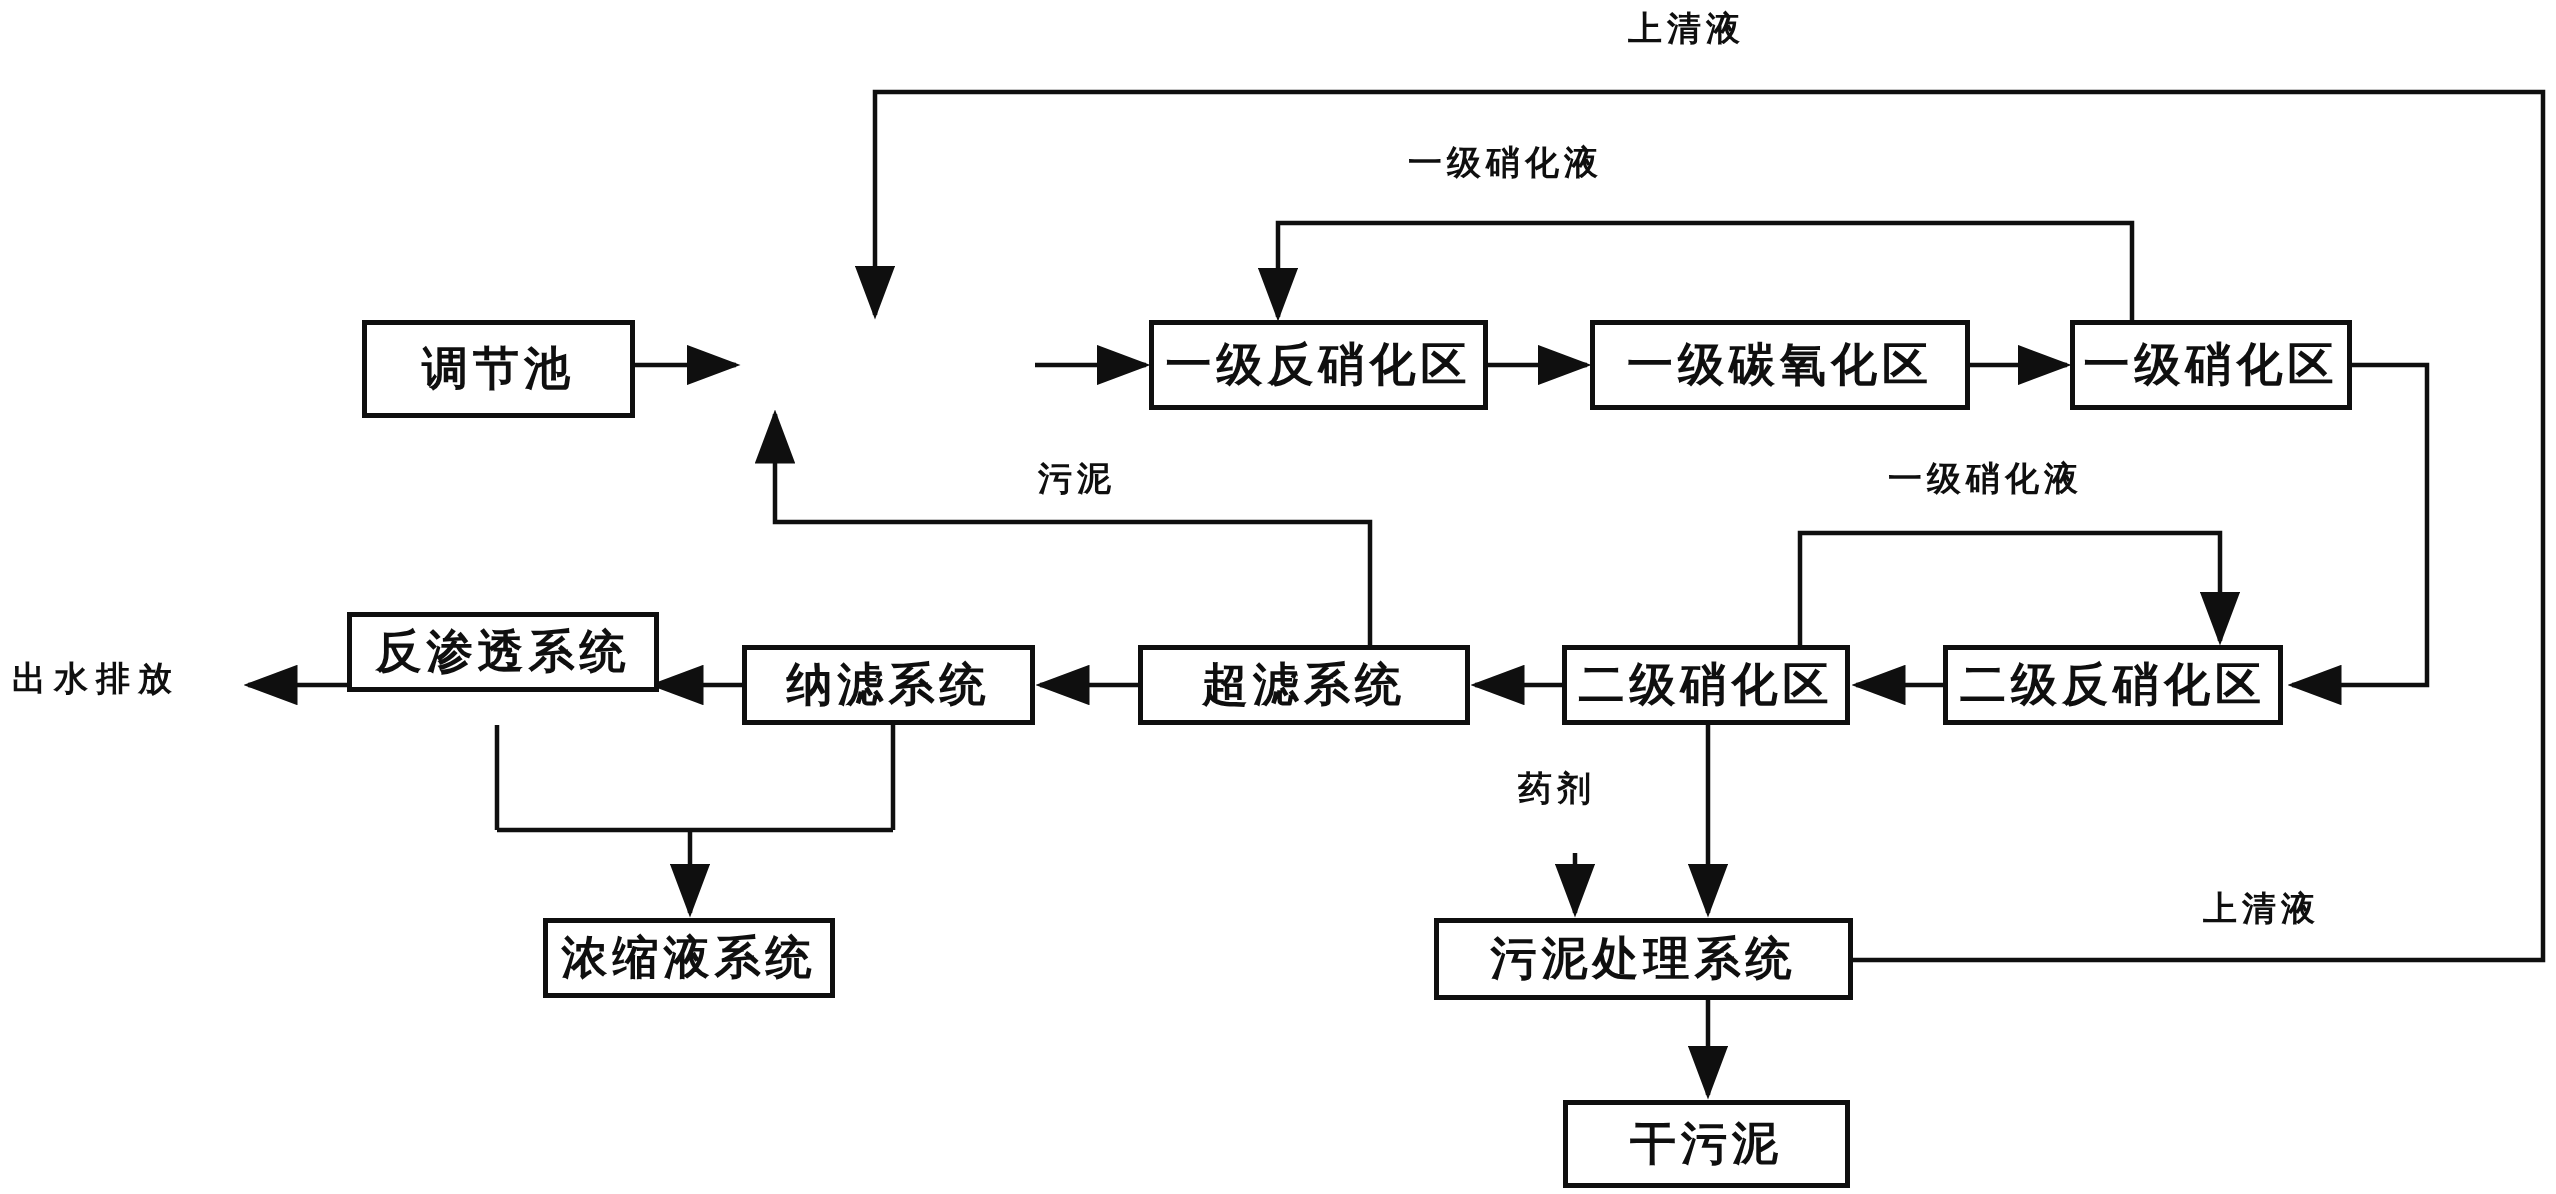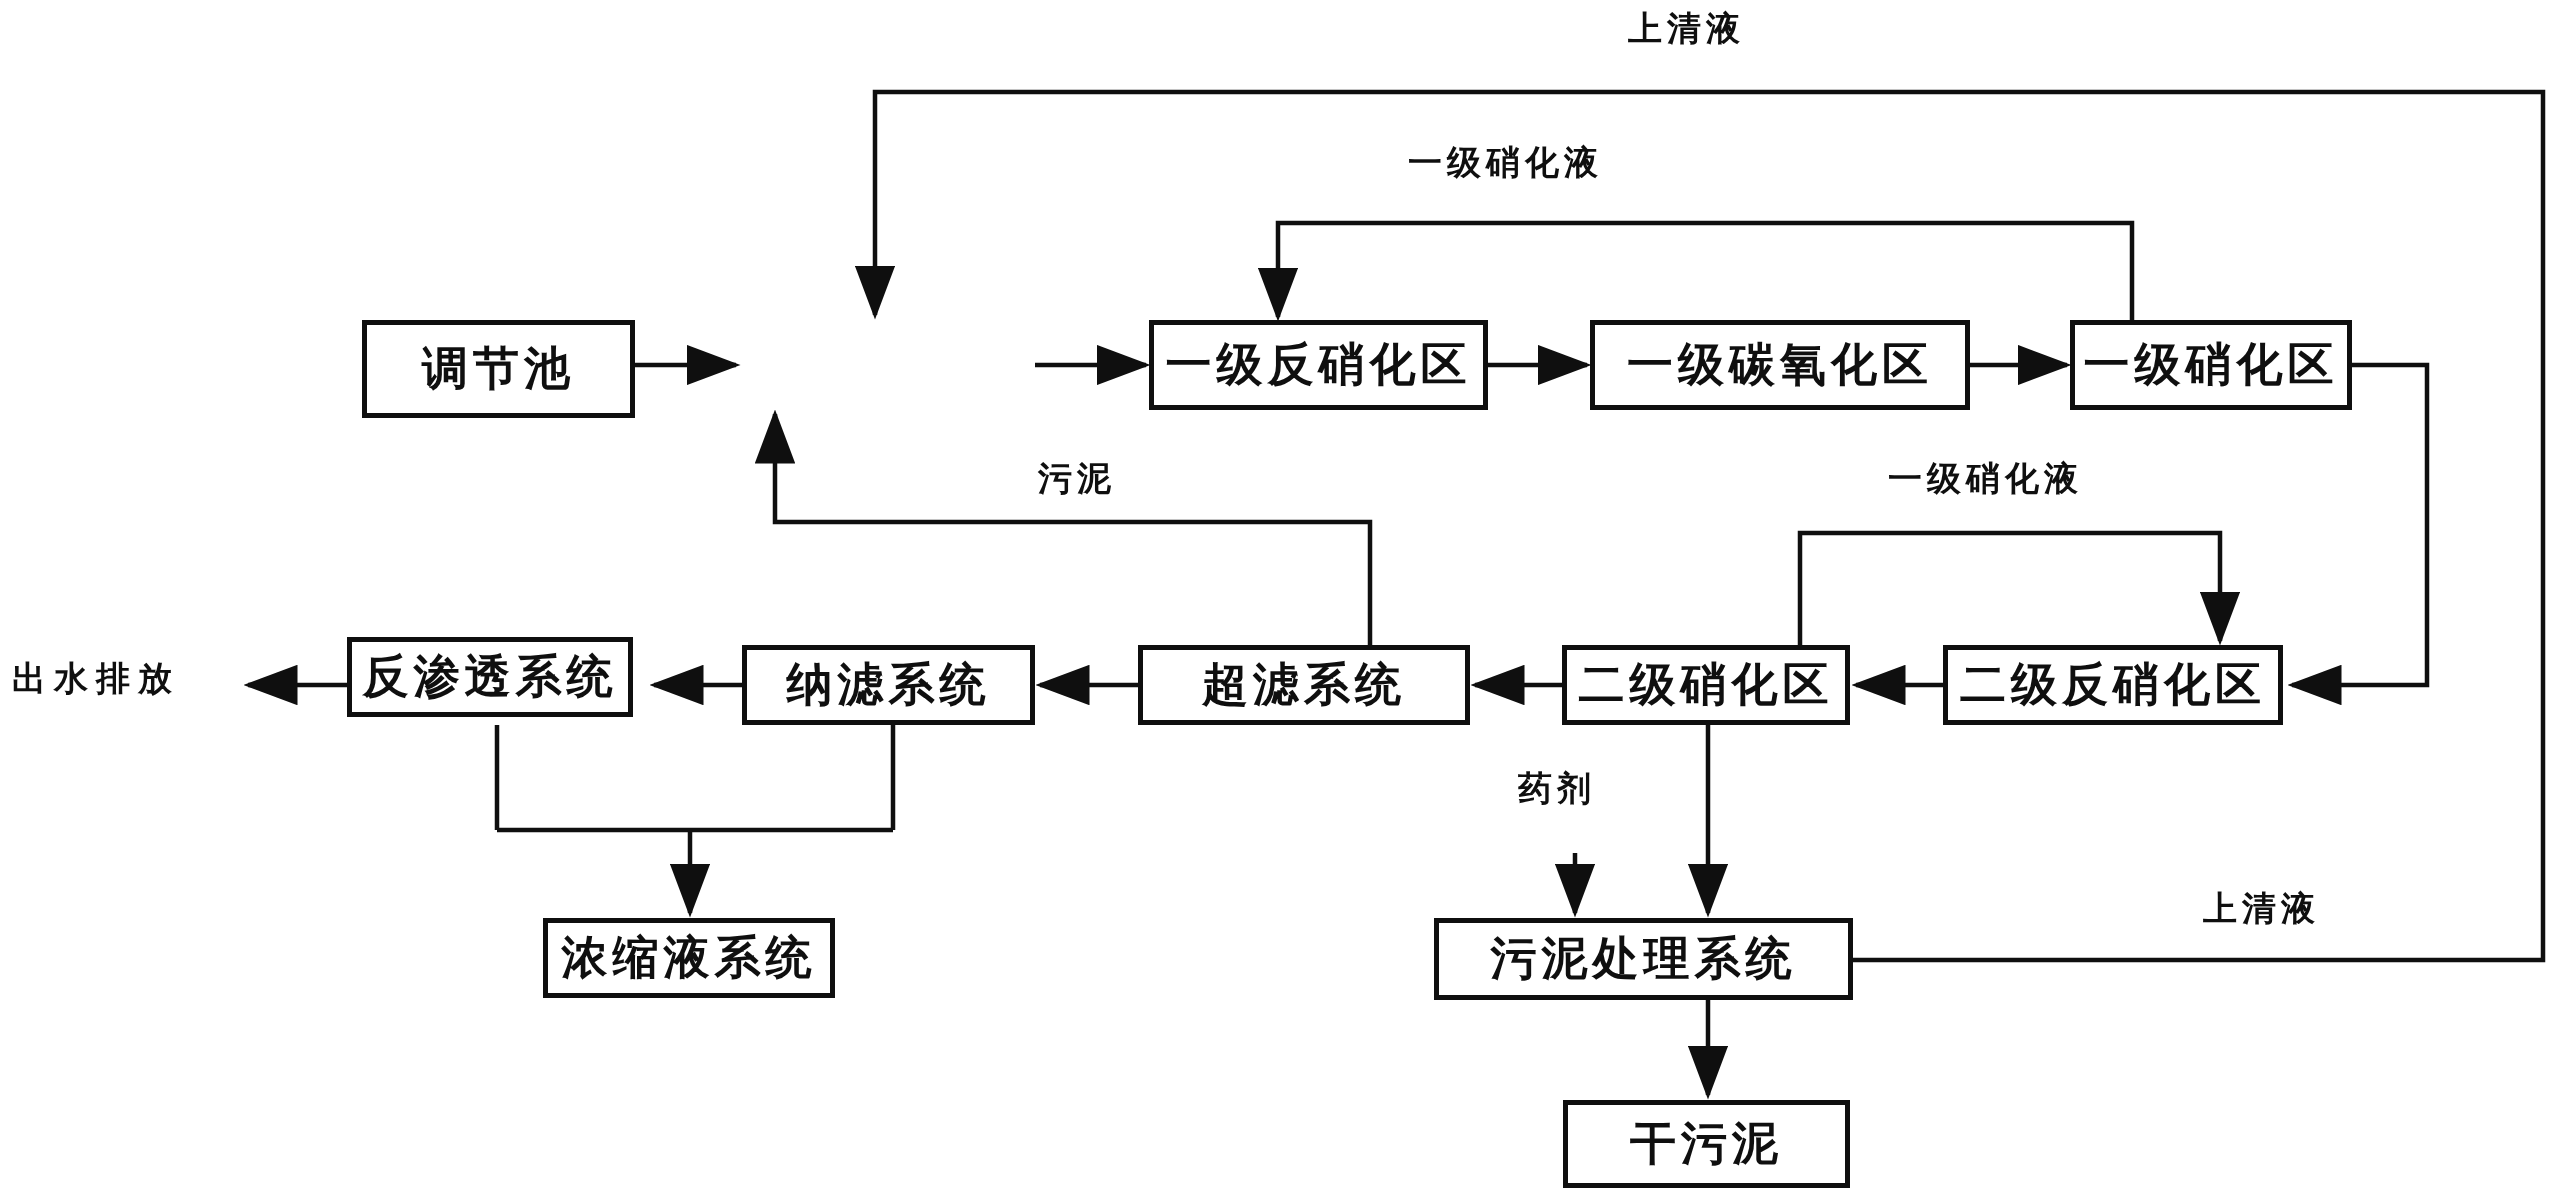--- a/index.html
+++ b/index.html
@@ -63,21 +63,21 @@
       <path d="M1708,1000 V1095" marker-end="url(#arrow)"></path>
       <path d="M1853,960 H2543 V92 H875 V315" marker-end="url(#arrow)"></path>
     </g>
   </svg>
 
   <div class="node" style="left:362px;top:320px;width:273px;height:98px">调节池</div>
   <div class="node" style="left:1149px;top:320px;width:339px;height:90px">一级反硝化区</div>
   <div class="node" style="left:1590px;top:320px;width:380px;height:90px">一级碳氧化区</div>
   <div class="node" style="left:2070px;top:320px;width:282px;height:90px">一级硝化区</div>
 
-  <div class="node" style="left:347px;top:637px;width:286px;height:80px">反渗透系统</div>
+  <div class="node" style="left:347px;top:612px;width:312px;height:80px">反渗透系统</div>
   <div class="node" style="left:742px;top:645px;width:293px;height:80px">纳滤系统</div>
   <div class="node" style="left:1138px;top:645px;width:332px;height:80px">超滤系统</div>
   <div class="node" style="left:1562px;top:645px;width:288px;height:80px">二级硝化区</div>
   <div class="node" style="left:1943px;top:645px;width:340px;height:80px">二级反硝化区</div>
 
   <div class="node" style="left:543px;top:918px;width:292px;height:80px">浓缩液系统</div>
   <div class="node" style="left:1434px;top:918px;width:419px;height:82px">污泥处理系统</div>
   <div class="node" style="left:1563px;top:1100px;width:287px;height:88px">干污泥</div>
 
   <div class="flabel" style="left:1628px;top:6px">上清液</div>

